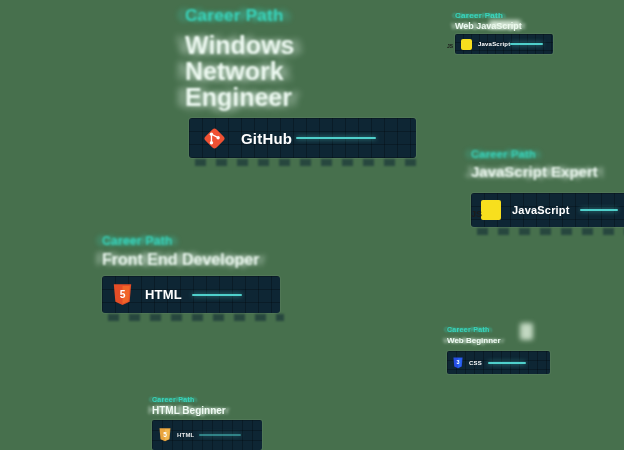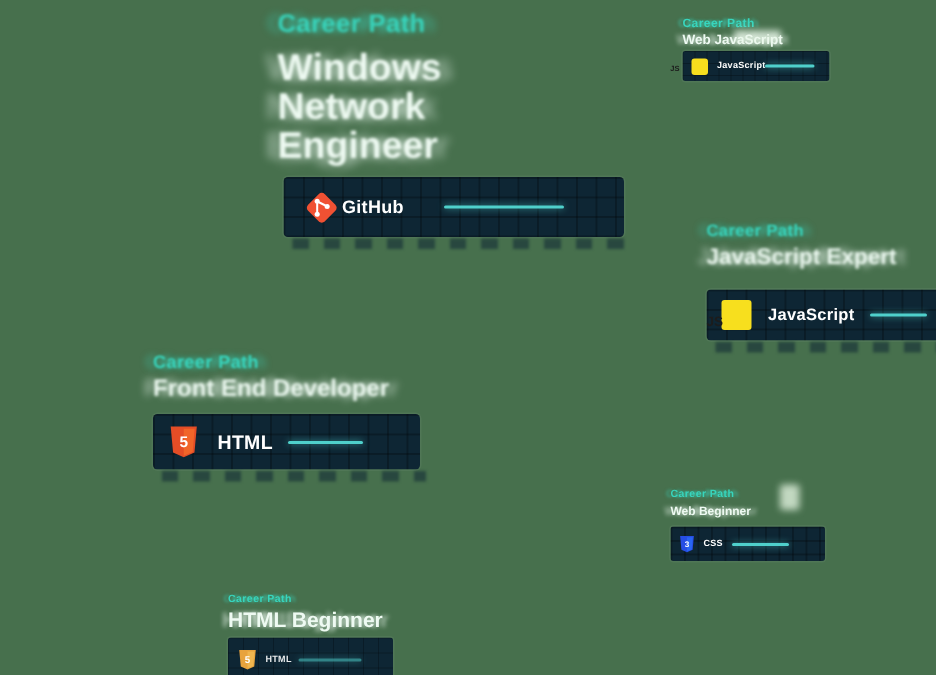--- a/index.html
+++ b/index.html
@@ -25,21 +25,21 @@
   svg text{font-family:"Liberation Sans",sans-serif;}
 
   
   .g0{left:185px;top:6px;width:212px;}
   .g0 .label{font-size:17px;filter:blur(1px);
     text-shadow:-7px 0 5px rgba(56,213,189,.45),7px 0 5px rgba(56,213,189,.45);}
   .g0 .title{font-size:25px;line-height:26px;margin-top:6px;white-space:normal;filter:blur(1.1px);
     text-shadow:-8px 0 6px rgba(238,250,242,.45),8px 0 6px rgba(238,250,242,.45),0 3px 8px rgba(238,250,242,.3);}
   .g0 .tech-card{margin-top:8px;margin-left:4px;width:203px;height:40px;padding:0 12px;}
   .g0 .icon{width:27px;height:27px;}
-  .g0 .tech-name{font-size:12px;}
+  .g0 .tech-name{font-size:15px;margin-left:13px;}
   .g0 .line{width:80px;height:2px;margin-left:auto;margin-right:28px;}
 
   
   .g1{left:455px;top:11px;width:92px;filter:blur(.4px);}
   .g1 .label{font-size:8px;text-shadow:-3px 0 2px rgba(56,213,189,.55),3px 0 2px rgba(56,213,189,.55);}
   .g1 .title{font-size:9px;margin-top:1px;
     text-shadow:-4px 0 3px rgba(238,250,242,.6),4px 0 3px rgba(238,250,242,.6);}
   .g1 .streak{left:34px;top:9px;width:32px;height:9px;background:rgba(235,248,235,.75);filter:blur(2px);}
   .g1 .tech-card{margin-top:3px;width:86px;height:20px;padding:0 6px;border-radius:2px;background-size:8px 8px;}
   .g1 .icon{width:11px;height:11px;}
@@ -77,21 +77,21 @@
   .g4 .title{font-size:8px;margin-top:3px;
     text-shadow:-4px 0 3px rgba(238,250,242,.6),4px 0 3px rgba(238,250,242,.6);}
   .g4 .tech-card{margin-top:6px;width:91px;height:23px;padding:0 6px;border-radius:2px;background-size:9px 9px;}
   .g4 .icon{width:10px;height:12px;}
   .g4 .tech-name{font-size:6px;margin-left:6px;}
   .g4 .line{width:38px;height:2px;margin-left:6px;}
 
   
   .g5{left:152px;top:396px;width:100px;filter:blur(.5px);}
   .g5 .label{font-size:7px;text-shadow:-3px 0 2px rgba(56,213,189,.55),3px 0 2px rgba(56,213,189,.55);}
-  .g5 .title{font-size:14px;margin-top:2px;
+  .g5 .title{font-size:10px;margin-top:2px;
     text-shadow:-4px 0 3px rgba(238,250,242,.6),4px 0 3px rgba(238,250,242,.6);}
   .g5 .tech-card{margin-top:4px;width:96px;height:30px;padding:0 7px;border-radius:2px;background-size:10px 10px;}
   .g5 .icon{width:12px;height:14px;}
   .g5 .tech-name{font-size:6px;margin-left:6px;opacity:.9;}
   .g5 .line{width:42px;height:2px;margin-left:5px;opacity:.55;}
 </style>
 </head>
 <body>
 
 <div id="stage">

